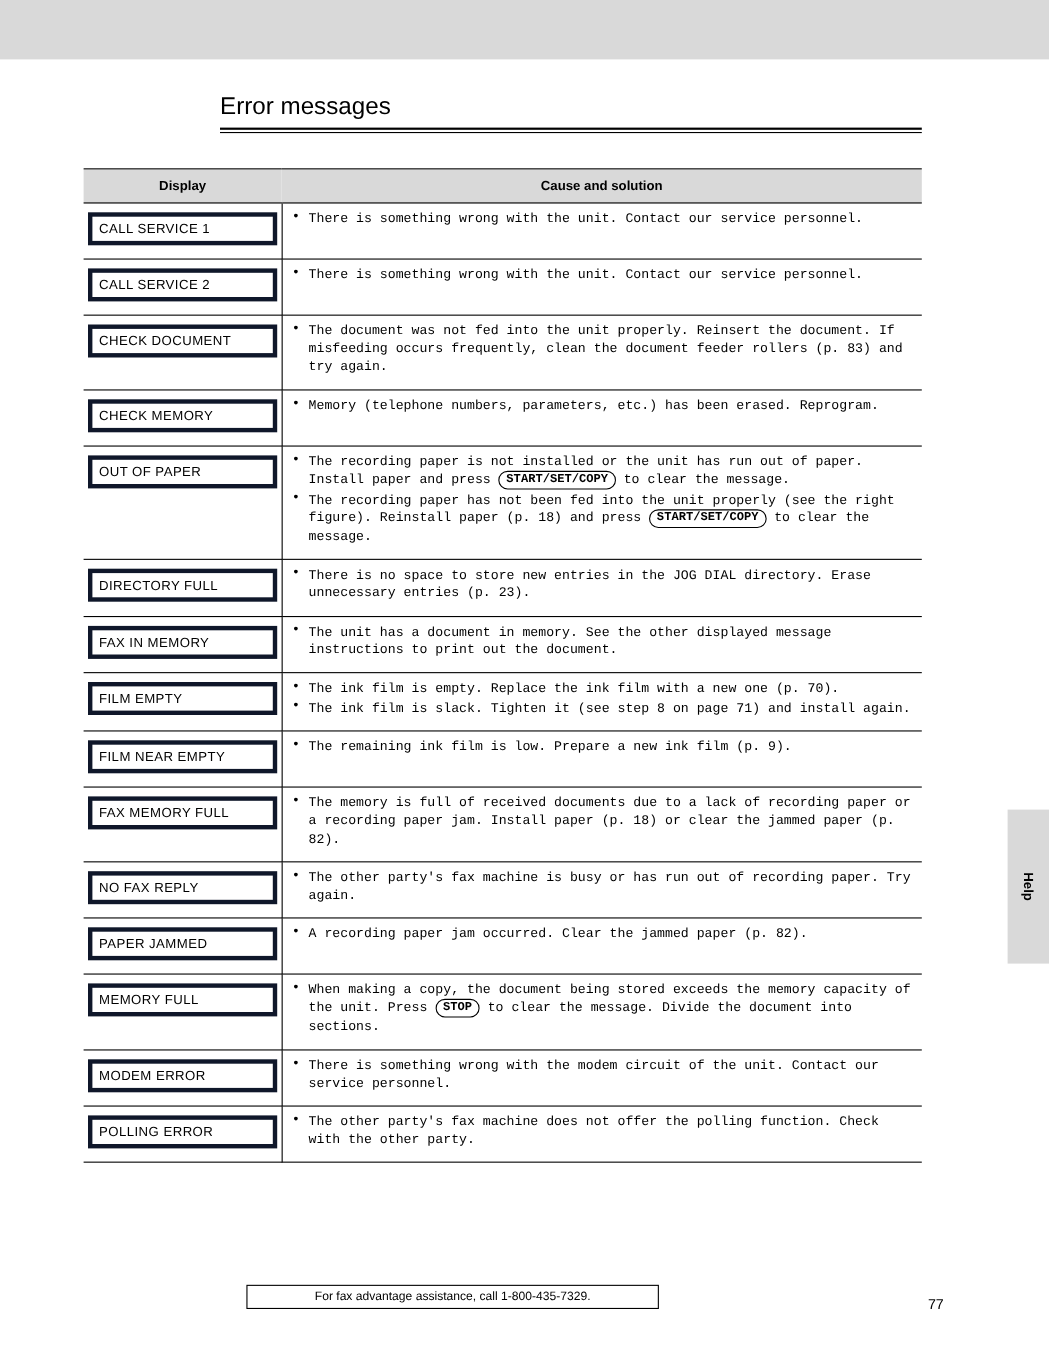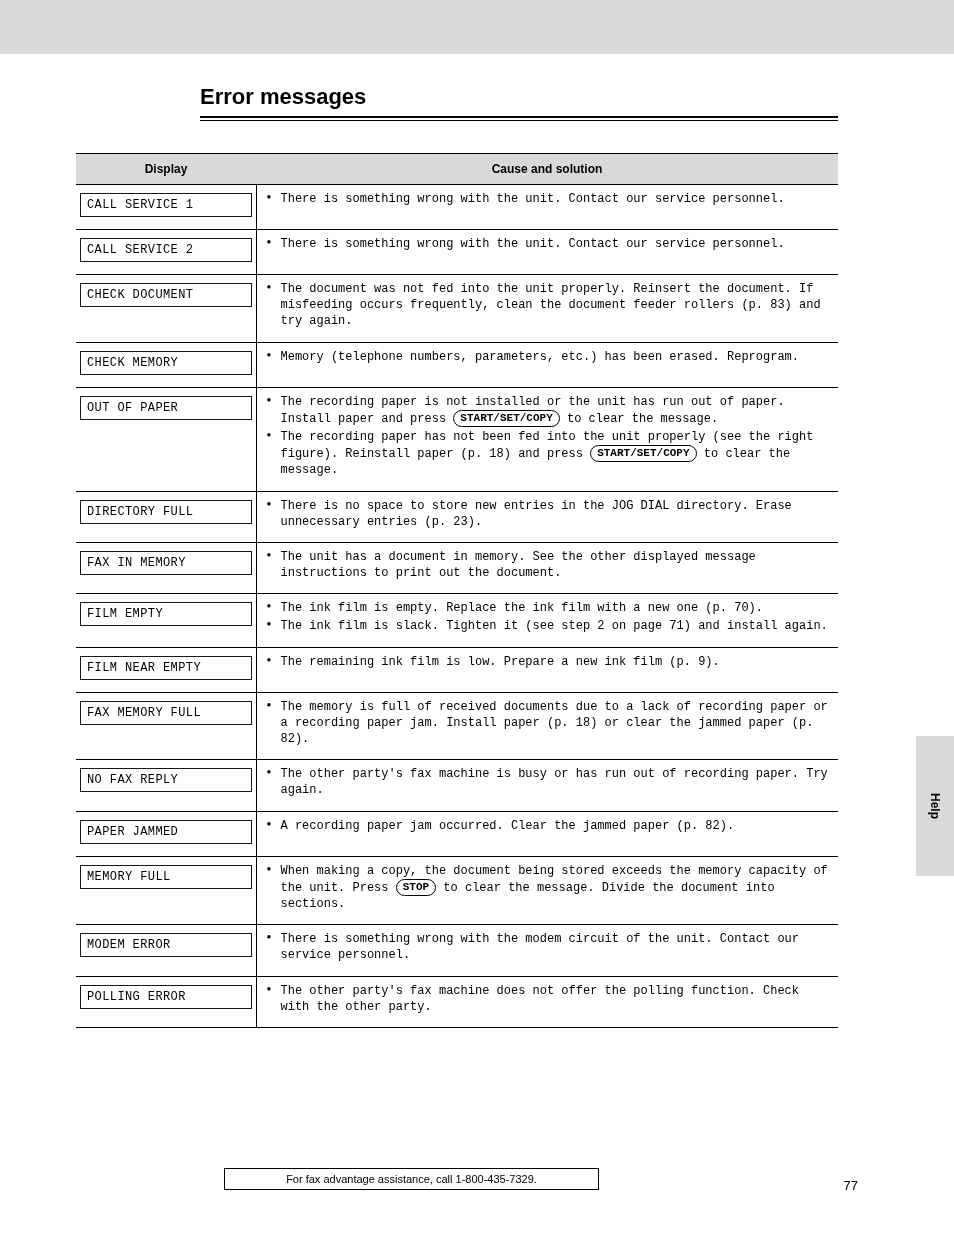--- a/index.html
+++ b/index.html
@@ -1,28 +1,28 @@
 <!DOCTYPE html>
 <html><head>
 <meta charset="utf-8">
 <style>
   * { box-sizing: border-box; margin: 0; padding: 0; }
   html, body { width: 954px; font-family: Arial, Helvetica, sans-serif; background: #fff; color: #000; }
   .page { position: relative; width: 954px; height: 1235px; }
   .top-bar { width: 100%; height: 54px; background: #d9d9d9; }
   .side-tab { position: absolute; right: 0; top: 736px; width: 38px; height: 140px; background: #d9d9d9; display: flex; align-items: center; justify-content: center; writing-mode: vertical-rl; text-orientation: mixed; font-size: 12px; font-weight: bold; }
-  .section-title { font-size: 22px; font-weight: bold; margin: 30px 0 6px 200px; }
+  .section-title { font-size: 22px; font-weight: normal; margin: 30px 0 6px 200px; }
   .double-rule { margin-left: 200px; width: 638px; border-top: 2px solid #000; border-bottom: 1px solid #000; height: 5px; }
   .table-wrap { margin: 32px 0 0 76px; width: 762px; }
   table { border-collapse: collapse; width: 100%; font-size: 12px; }
   th { background: #d9d9d9; font-weight: bold; text-align: center; padding: 8px 20px; border-top: 1.5px solid #000; border-bottom: 1.5px solid #000; }
   th.msg { width: 180px; }
   td { vertical-align: top; padding: 6px 8px 10px 8px; border-bottom: 1px solid #000; }
   td.msg-cell { border-bottom: 1px solid #000; border-right: 1px solid #000; padding: 6px 4px 10px 4px; }
-  .msg-box { border: 1px solid #0f172a; padding: 4px 6px; font-family: Liberation Mono, monospace; font-size: 12px; letter-spacing: 0.4px; display: block; margin: 2px 0; background: #fff; }
+  .msg-box { border: 4px solid #0f172a; padding: 4px 6px; font-family: Liberation Sans, sans-serif; font-size: 12px; letter-spacing: 0.4px; display: block; margin: 2px 0; background: #fff; }
   ul.causes { list-style: none; padding-left: 2px; }
   ul.causes li { position: relative; padding-left: 14px; line-height: 1.35; margin-bottom: 2px; font-family: Liberation Mono, monospace; }
   ul.causes li::before { content: "●"; position: absolute; left: 0; top: 1px; font-size: 8px; }
   .btn-label { display: inline-block; border: 1px solid #000; border-radius: 10px; padding: 0 6px; font-weight: bold; font-size: 11px; line-height: 15px; vertical-align: 1px; text-align: center; }
   .footer-box { position: absolute; left: 224px; top: 1168px; width: 375px; border: 1px solid #000; padding: 4px 8px; font-size: 11px; text-align: center; }
   .page-num { position: absolute; right: 96px; top: 1178px; font-size: 13px; }
   tr.last td { border-bottom: 1.5px solid #000; }
 </style>
 </head>
 <body>
@@ -114,21 +114,21 @@
               </ul>
             </td>
           </tr>
           <tr>
             <td class="msg-cell">
               <span class="msg-box">FILM EMPTY</span>
             </td>
             <td>
               <ul class="causes">
                 <li>The ink film is empty. Replace the ink film with a new one (p. 70).</li>
-                <li>The ink film is slack. Tighten it (see step 2 on page 71) and install again.</li>
+                <li>The ink film is slack. Tighten it (see step 8 on page 71) and install again.</li>
               </ul>
             </td>
           </tr>
           <tr>
             <td class="msg-cell">
               <span class="msg-box">FILM NEAR EMPTY</span>
             </td>
             <td>
               <ul class="causes">
                 <li>The remaining ink film is low. Prepare a new ink film (p. 9).</li>

